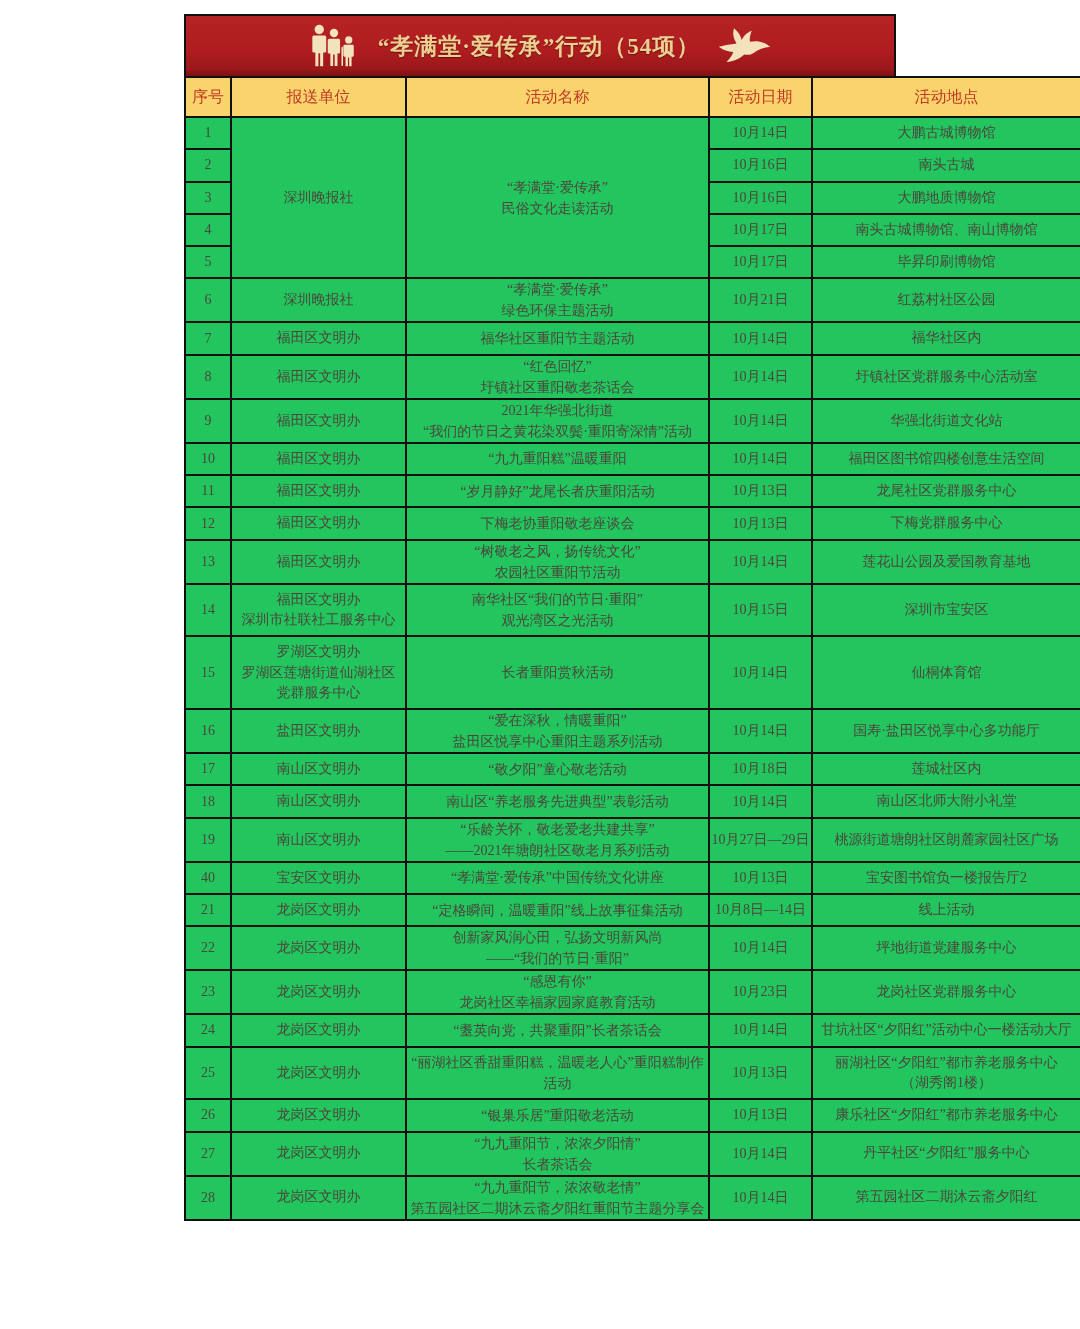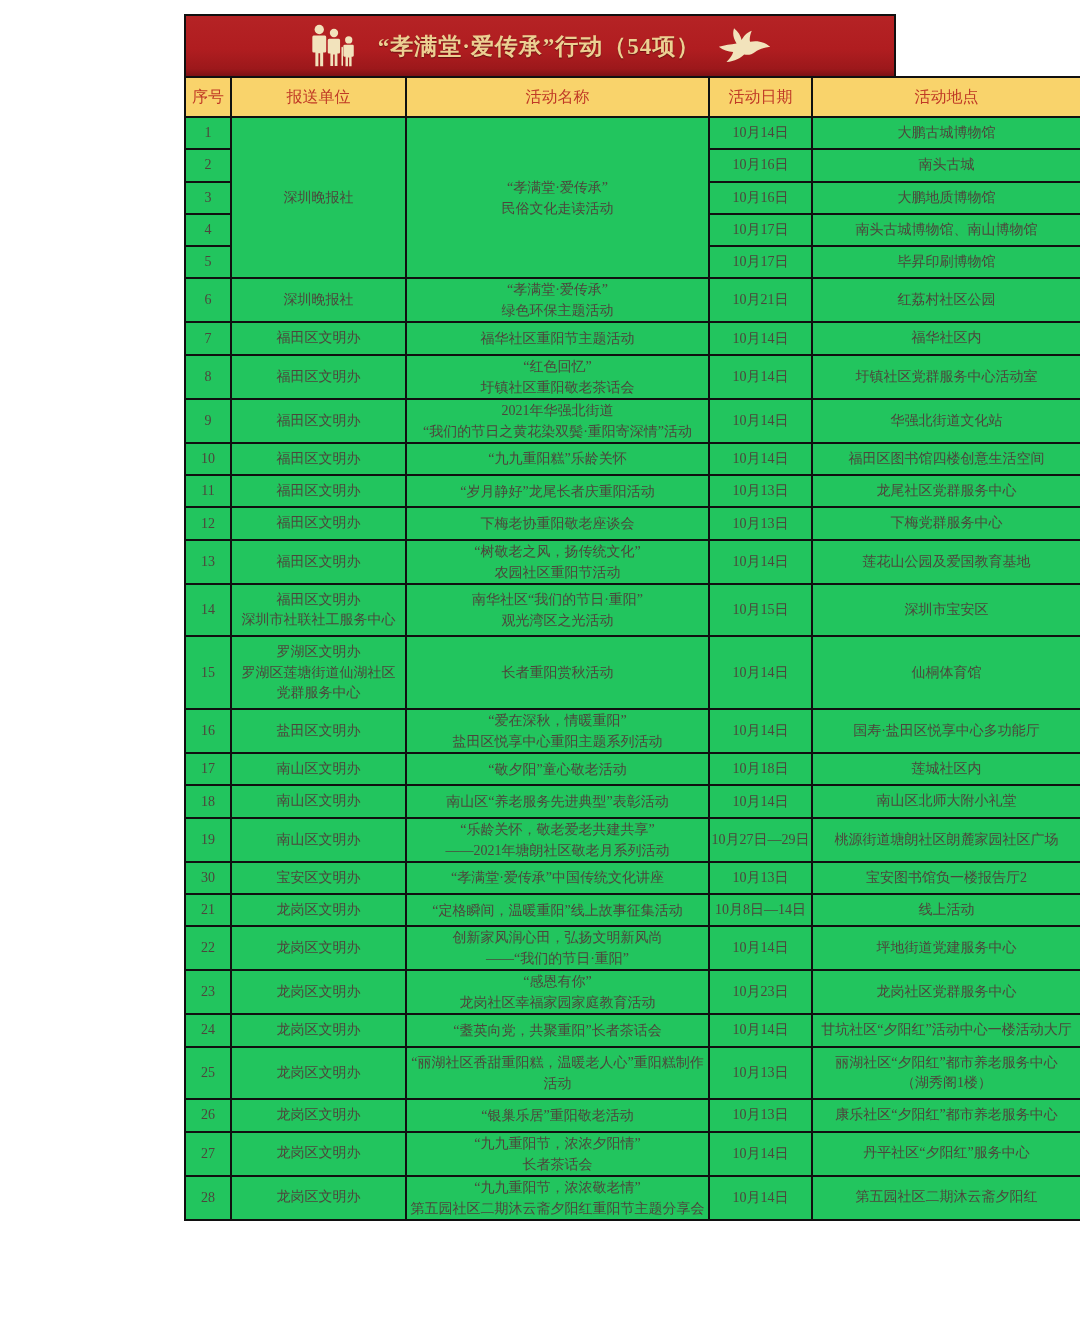--- a/index.html
+++ b/index.html
@@ -171,21 +171,21 @@
             <td class="col-no">9</td>
             <td class="col-unit">福田区文明办</td>
             <td class="col-name">2021年华强北街道
 “我们的节日之黄花染双鬓·重阳寄深情”活动</td>
             <td class="col-date">10月14日</td>
             <td class="col-place">华强北街道文化站</td>
           </tr>
           <tr>
             <td class="col-no">10</td>
             <td class="col-unit">福田区文明办</td>
-            <td class="col-name">“九九重阳糕”乐龄关怀</td>
+            <td class="col-name">“九九重阳糕”温暖重阳</td>
             <td class="col-date">10月14日</td>
             <td class="col-place">福田区图书馆四楼创意生活空间</td>
           </tr>
           <tr>
             <td class="col-no">11</td>
             <td class="col-unit">福田区文明办</td>
             <td class="col-name">“岁月静好”龙尾长者庆重阳活动</td>
             <td class="col-date">10月13日</td>
             <td class="col-place">龙尾社区党群服务中心</td>
           </tr>
@@ -245,21 +245,21 @@
           </tr>
           <tr>
             <td class="col-no">19</td>
             <td class="col-unit">南山区文明办</td>
             <td class="col-name">“乐龄关怀，敬老爱老共建共享”
 ——2021年塘朗社区敬老月系列活动</td>
             <td class="col-date">10月27日—29日</td>
             <td class="col-place">桃源街道塘朗社区朗麓家园社区广场</td>
           </tr>
           <tr>
-            <td class="col-no">30</td>
+            <td class="col-no">40</td>
             <td class="col-unit">宝安区文明办</td>
             <td class="col-name">“孝满堂·爱传承”中国传统文化讲座</td>
             <td class="col-date">10月13日</td>
             <td class="col-place">宝安图书馆负一楼报告厅2</td>
           </tr>
           <tr>
             <td class="col-no">21</td>
             <td class="col-unit">龙岗区文明办</td>
             <td class="col-name">“定格瞬间，温暖重阳”线上故事征集活动</td>
             <td class="col-date">10月8日—14日</td>

